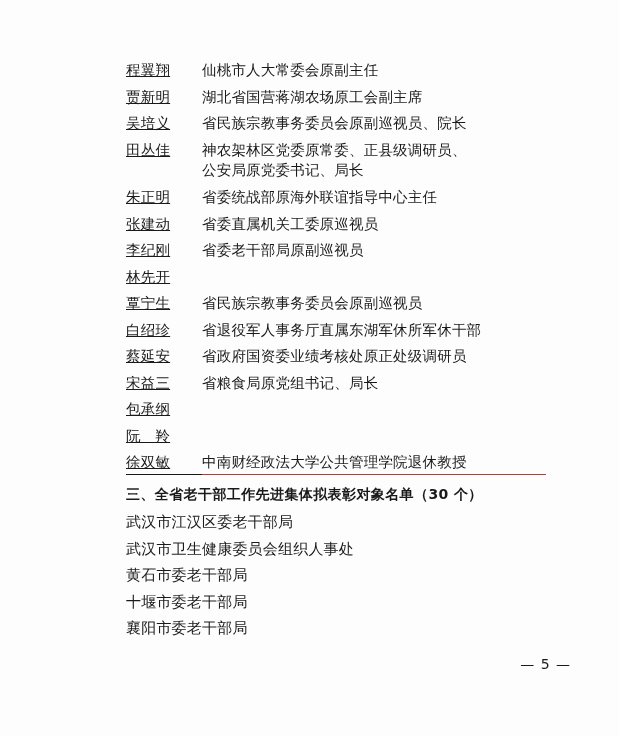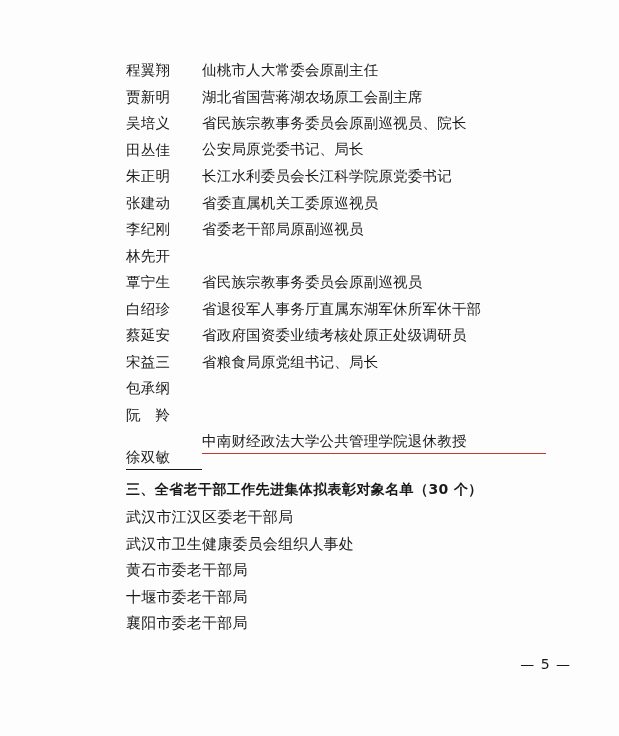--- a/index.html
+++ b/index.html
@@ -34,36 +34,36 @@
     align-items: flex-start;
     font-size: 14.5px;
     line-height: 21px;
     margin-bottom: 5.5px;
     letter-spacing: 0.2px;
   }
   .entry .name {
     width: 76px;
     flex: 0 0 76px;
     white-space: nowrap;
+    text-decoration: underline;
   }
   .entry .desc {
     flex: 1;
   }
   .entry .desc .line2 {
     display: block;
     font-family: Liberation Mono, monospace;
   }
   .entry.underlined .name,
   .entry.underlined .desc {
     border-bottom: 1.5px solid #c0392b;
     padding-bottom: 1px;
   }
   .entry.underlined .name {
     border-bottom-color: #1a1a1a;
-    margin-top: 16px;
   }
   .section-heading {
     font-size: 14px;
     font-weight: bold;
     line-height: 21px;
     margin-top: 9px;
     margin-bottom: 7px;
     letter-spacing: 0.4px;
   }
   .unit-item {
@@ -98,27 +98,28 @@
     </div>
 
     <div class="entry">
       <span class="name">吴培义</span>
       <span class="desc">省民族宗教事务委员会原副巡视员、院长</span>
     </div>
 
     <div class="entry">
       <span class="name">田丛佳</span>
       <span class="desc">
+        <span>神农架林区党委原常委、正县级调研员、</span>
         <span class="line2">公安局原党委书记、局长</span>
       </span>
     </div>
 
     <div class="entry">
       <span class="name">朱正明</span>
-      <span class="desc">长江水利委员会长江科学院原党委书记</span>
+      <span class="desc">省委统战部原海外联谊指导中心主任</span>
     </div>
 
     <div class="entry">
       <span class="name">张建动</span>
       <span class="desc">省委直属机关工委原巡视员</span>
     </div>
 
     <div class="entry">
       <span class="name">李纪刚</span>
       <span class="desc">省委老干部局原副巡视员</span>

